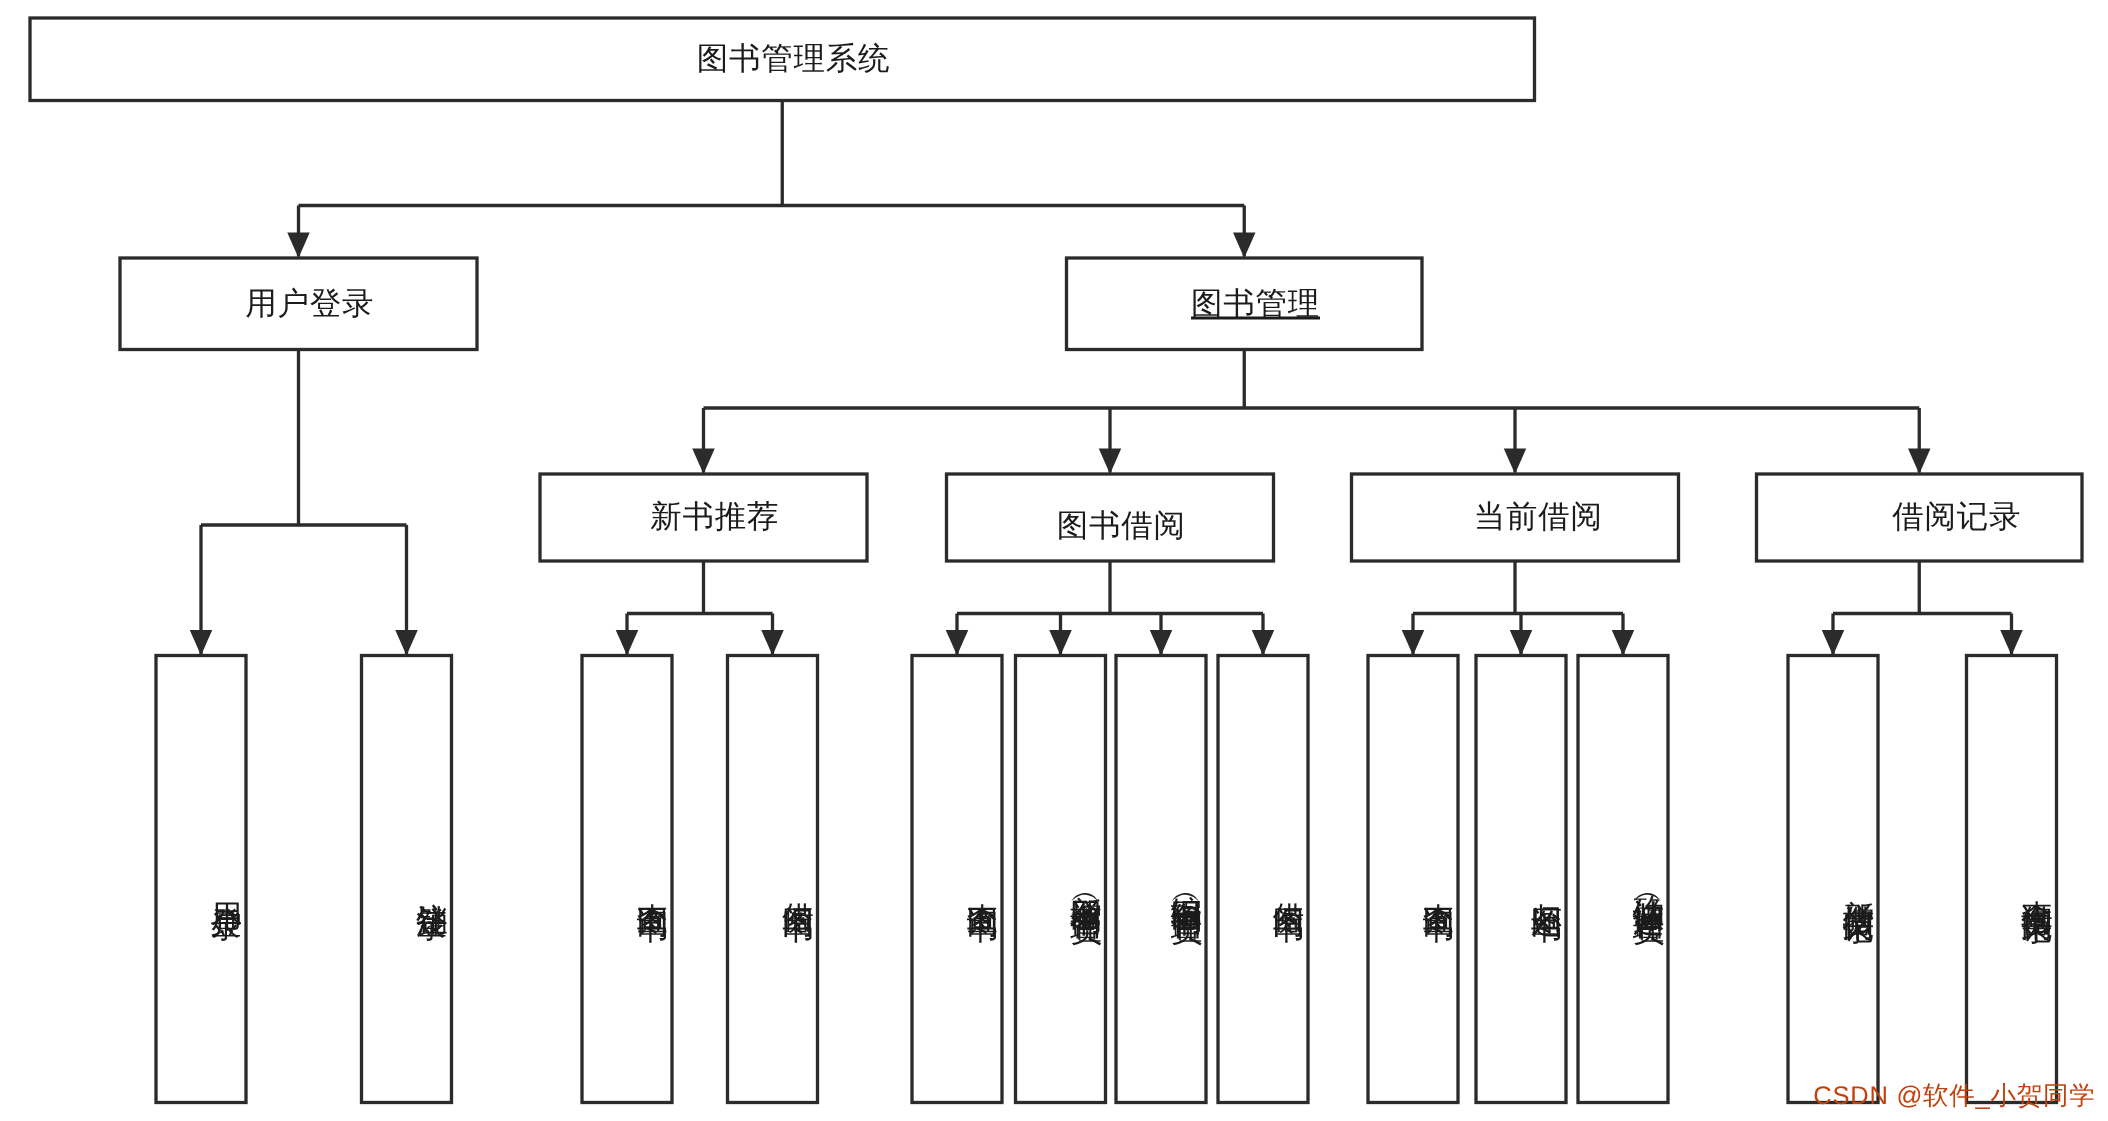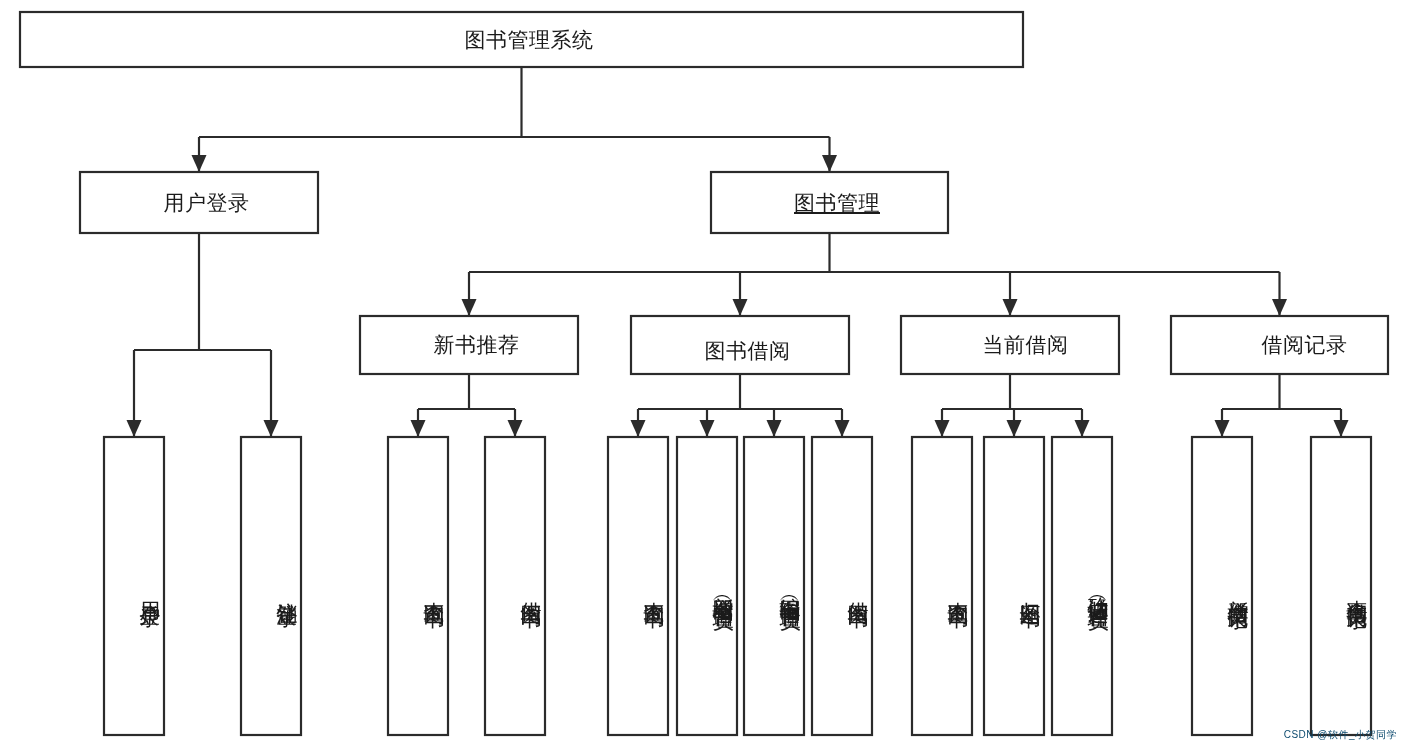--- a/index.html
+++ b/index.html
@@ -62,22 +62,22 @@
     line-height: 1.35;
     letter-spacing: 2px;
     align-items: flex-start;
     justify-content: center;
     padding-top: 6px;
   }
   .watermark {
     position: absolute;
     right: 8px;
     bottom: 5px;
-    font-size: 10px;
-    color: #0c4a6e;
+    font-size: 17px;
+    color: #c2410c;
     letter-spacing: 0.5px;
     white-space: nowrap;
   }
 </style>
 </head>
 <body>
 
 <div id="diagram-root">
 
   <svg class="canvas" viewBox="0 0 1405 747" xmlns="http://www.w3.org/2000/svg">

